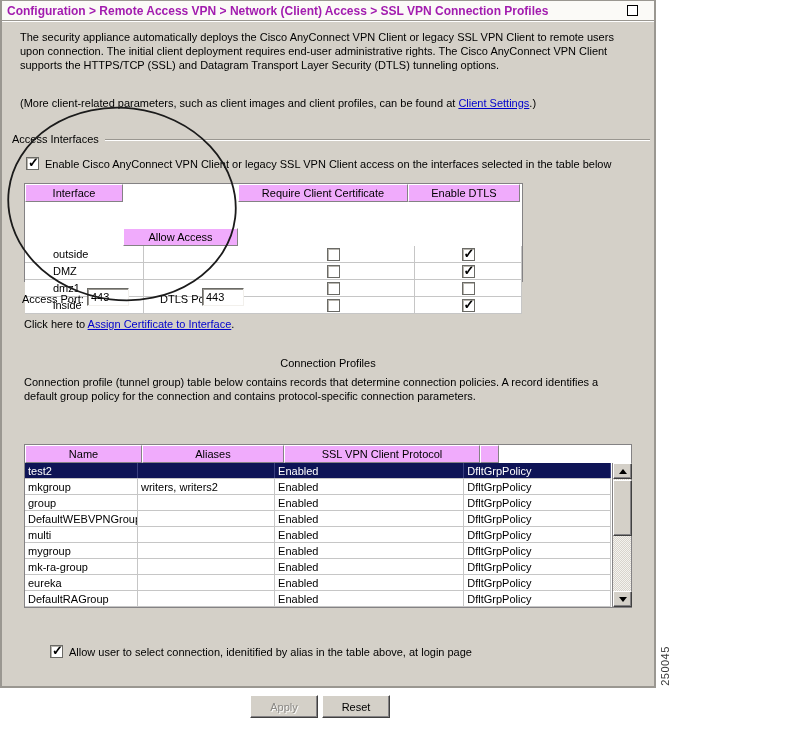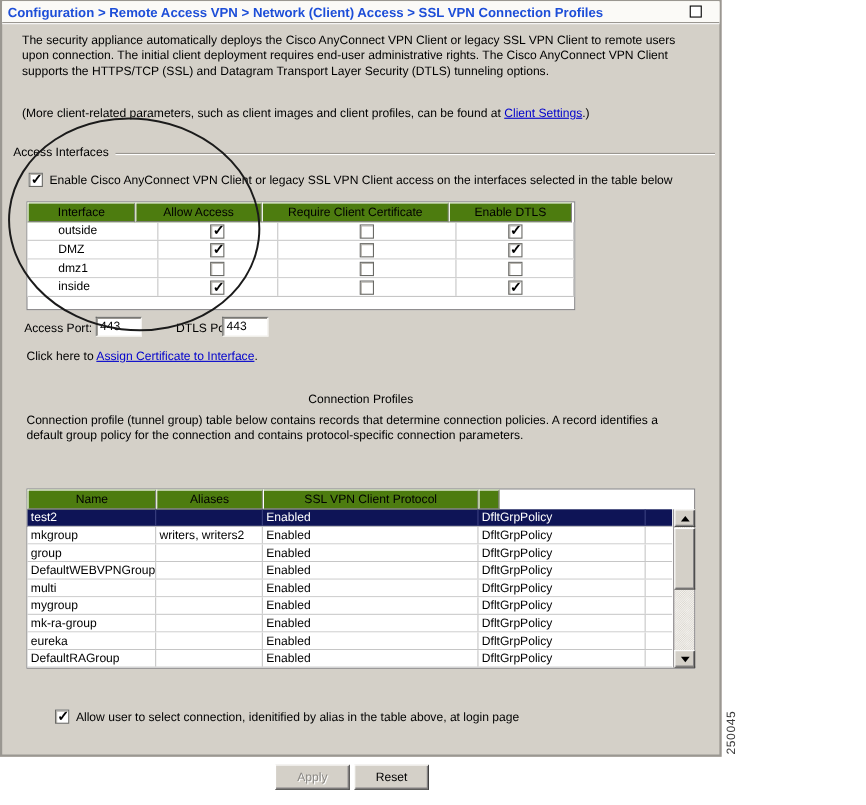--- a/index.html
+++ b/index.html
@@ -5,21 +5,21 @@
   * { margin:0; padding:0; box-sizing:border-box; }
   html,body { width:787px; height:732px; background:#ffffff; font-family:"Liberation Sans", sans-serif; }
   body { position:relative; overflow:hidden; }
 
   .panel { position:absolute; left:0; top:0; width:656px; height:688px;
            background:#d4d0c8; border:2px solid #9a9791; border-top:1px solid #9a9791; }
 
   .title-bar { position:absolute; left:0; top:0; width:100%; height:20px;
                background:#fbfaf7; border-bottom:1px solid #9a9791; box-shadow:0 1px 0 #ffffff;
                display:flex; align-items:center; padding-left:5px;
-               font-size:12px; font-weight:bold; color:#1d4ed8; }
+               font-size:12px; font-weight:bold; color:#a21caf; }
   .max-box { position:absolute; right:16px; top:4px; width:11px; height:11px;
              background:#fff; border:1px solid #000; }
 
   .txt { position:absolute; font-size:11px; color:#000; line-height:14px; }
   .link { color:#0000cc; text-decoration:underline; cursor:pointer; }
 
   .group-hdr { position:absolute; display:flex; align-items:center; height:14px; }
   .group-lbl { font-size:11px; color:#000; white-space:nowrap; padding-right:6px; }
   .etch { flex:1; height:2px; border-top:1px solid #9a9791; border-bottom:1px solid #ffffff; margin-top:1px; }
 
@@ -31,35 +31,35 @@
   .cb-lbl { font-size:11px; color:#000; }
 
   
   .tin { position:absolute; height:18px; background:#fff; border:1px solid;
          border-color:#6a6a66 #f2f0ec #f2f0ec #6a6a66; box-shadow:inset 1px 1px 0 #9a9791;
          font-family:"Liberation Sans", sans-serif; font-size:11px; padding:0 3px; color:#000; }
 
   
   .wtable { position:absolute; background:#fff; border:1px solid #848284; }
   .thead { display:flex; }
-  .hcell { background:#4d7c0f; border:1px solid; border-color:#ffffff #848284 #848284 #ffffff;
+  .hcell { background:#f0abfc; border:1px solid; border-color:#ffffff #848284 #848284 #ffffff;
            font-size:11px; text-align:center; height:18px; line-height:16px;
            overflow:hidden; white-space:nowrap; }
   .trow { display:flex; background:#fff; border-bottom:1px solid #c6c6c6; }
   .cell { border-right:1px solid #c6c6c6; font-size:11px; overflow:hidden; white-space:nowrap;
           display:flex; align-items:center; }
   .cell.left { padding-left:3px; justify-content:flex-start; }
   .cell.center { justify-content:center; }
 
   
-  .c-if0 { width:98px; } .c-if1 { width:115px; } .c-if2 { width:170px; } .c-if3 { width:112px; }
+  .c-if0 { width:98px; } .c-if1 { width:115px;margin-top:44px; } .c-if2 { width:170px; } .c-if3 { width:112px; }
   .if-row { height:17px;padding-left:25px; }
 
   
-  .c-cp0 { width:117px; } .c-cp1 { width:97px; } .c-cp2 { width:196px; } .c-cp3 { width:152px; }
+  .c-cp0 { width:117px; } .c-cp1 { width:142px; } .c-cp2 { width:196px; } .c-cp3 { width:152px; }
   .c-fill { width:19px; }
   .cp-row { height:16px; width:586px; }
   .cp-row.selected { background:#0e1456; }
   .cp-row.selected .cell { color:#fff; border-right-color:#3a4080; }
 
   
   .vscroll { position:absolute; left:587px; top:18px; width:19px; height:144px;
              background-color:#f4f2ee;
              background-image:linear-gradient(45deg,#d8d4cd 25%,transparent 25%,transparent 75%,#d8d4cd 75%),
                               linear-gradient(45deg,#d8d4cd 25%,transparent 25%,transparent 75%,#d8d4cd 75%);

